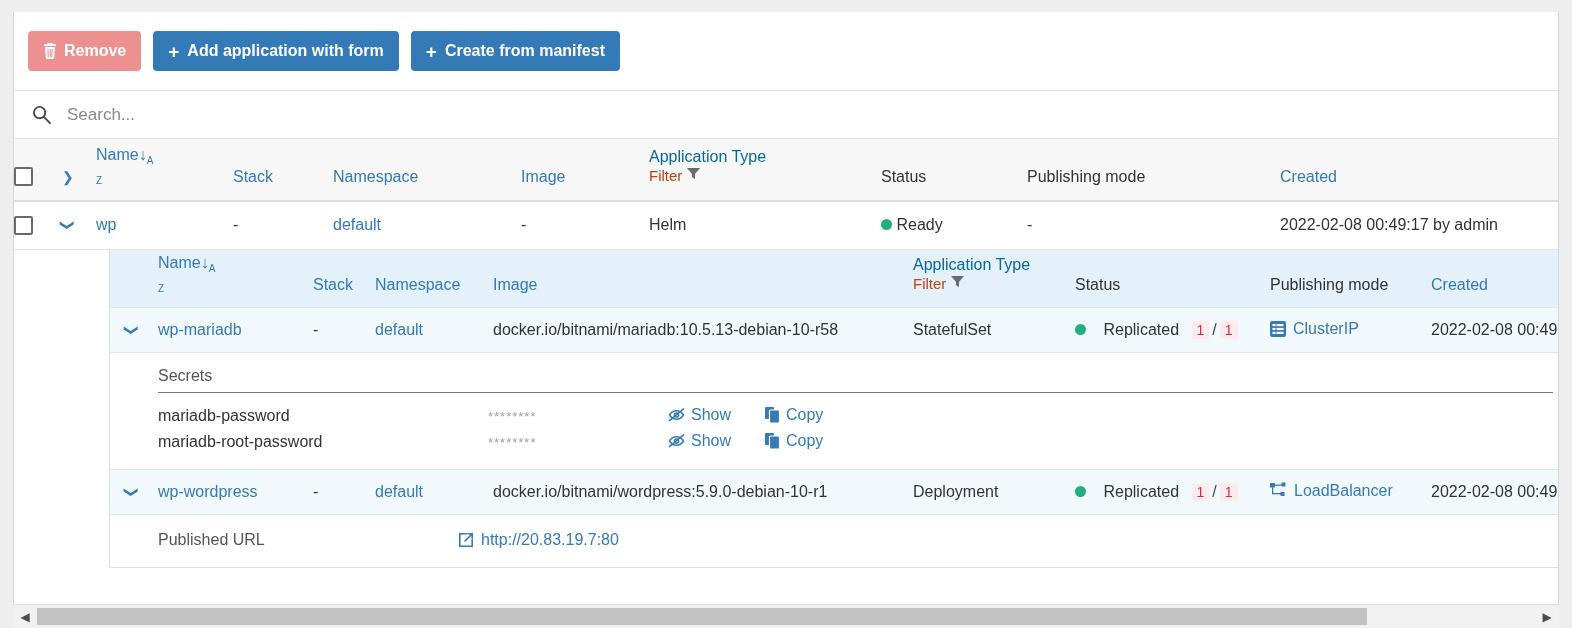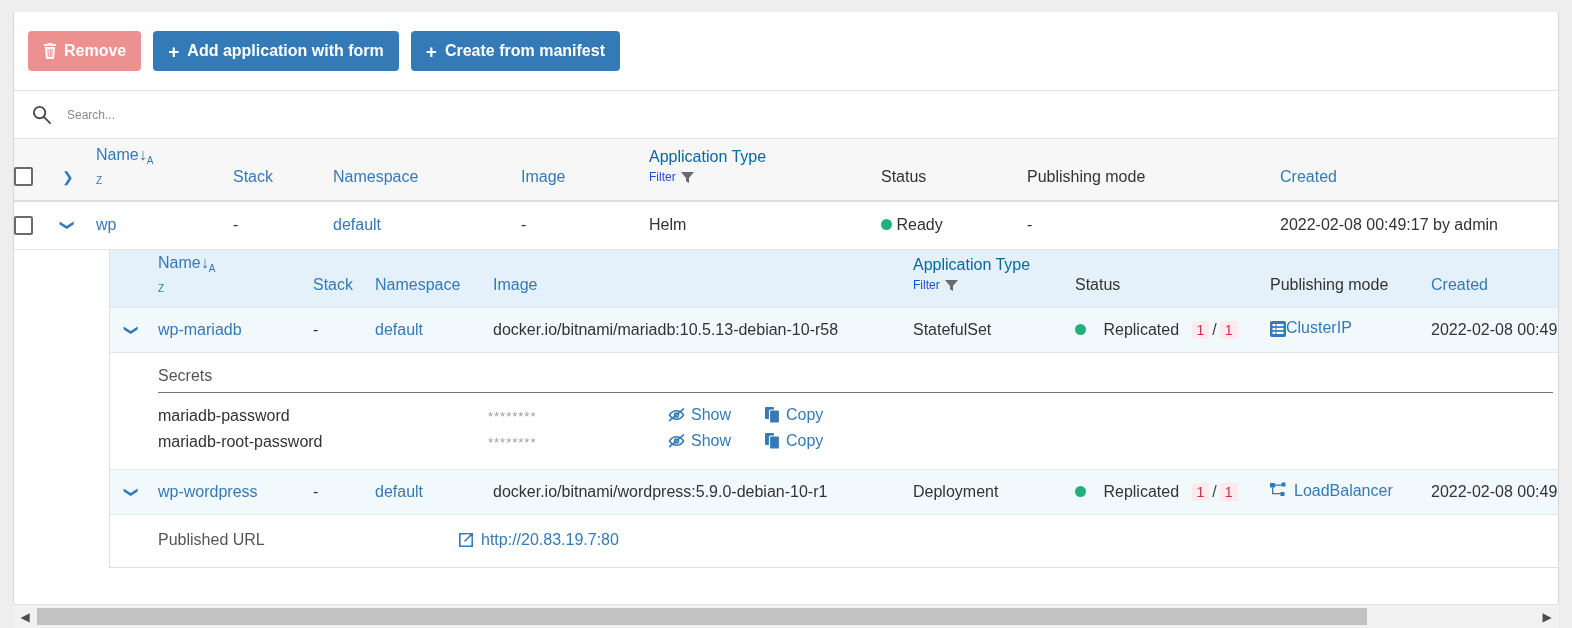--- a/index.html
+++ b/index.html
@@ -55,21 +55,21 @@
     height: 48px;
     border-bottom: 1px solid #e2e2e2;
     display: flex;
     align-items: center;
     padding-left: 18px;
     background: #fff;
   }
   .search-input {
     border: none;
     outline: none;
-    font-size: 12px;
+    font-size: 17px;
     color: #555;
     font-family: "Liberation Sans", sans-serif;
     margin-left: 14px;
     width: 600px;
     background: transparent;
   }
   .search-input::placeholder { color: #8a8a8a; }
 
   
   .tbl { width: 1700px; border-collapse: collapse; table-layout: fixed; font-size: 16px; }
@@ -103,21 +103,21 @@
     width: 19px; height: 19px;
     border: 2px solid #6a6a6a;
     border-radius: 2px;
     background: #fff;
     display: inline-block;
     cursor: pointer;
     vertical-align: middle;
   }
   .apptype-hdr { line-height: 1.18; }
   .apptype-hdr .ttl { color: #0369a1; display:block; }
-  .filter-line { color: #1d4ed8; font-size: 12px; display: inline-flex; align-items:flex-end; gap:5px; }
+  .filter-line { color: #c2410c; font-size: 15px; display: inline-flex; align-items:flex-start; gap:5px; }
 
   .dot { width: 11px; height: 11px; border-radius: 50%; background: #21b07a; display: inline-block; }
 
   
   .nest-wrap { padding: 0; background: #fff; }
   .nest-panel {
     margin-left: 95px;
     border: 1px solid #e0e0e0;
     border-top: none;
     background: #ffffff;
@@ -358,21 +358,21 @@
                 <a class="link">default</a>
               </td>
               <td>docker.io/bitnami/mariadb:10.5.13-debian-10-r58</td>
               <td>StatefulSet</td>
               <td>
                 <span class="dot"></span>
                 <span style="margin-left:13px">Replicated</span>
                 <span class="badge" style="margin-left:8px">1</span><span class="slash">/</span><span class="badge">1</span>
               </td>
               <td>
-                <a class="link" style="display:inline-flex;align-items:flex-end;">
+                <a class="link" style="display:inline-flex;align-items:center;gap:7px">
                   <span>
                     <svg width="16" height="16" viewBox="0 0 16 16" fill="#337ab7">
                             <rect x="0" y="0" width="16" height="16" rx="2"></rect>
                             <rect x="2.5" y="3" width="3" height="2.2" fill="#fff"></rect>
                             <rect x="6.5" y="3" width="7" height="2.2" fill="#fff"></rect>
                             <rect x="2.5" y="6.9" width="3" height="2.2" fill="#fff"></rect>
                             <rect x="6.5" y="6.9" width="7" height="2.2" fill="#fff"></rect>
                             <rect x="2.5" y="10.8" width="3" height="2.2" fill="#fff"></rect>
                             <rect x="6.5" y="10.8" width="7" height="2.2" fill="#fff"></rect>
                           </svg>

